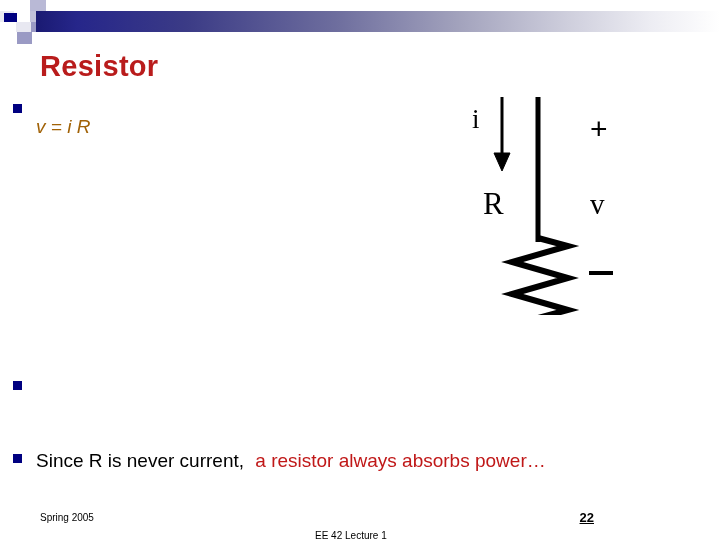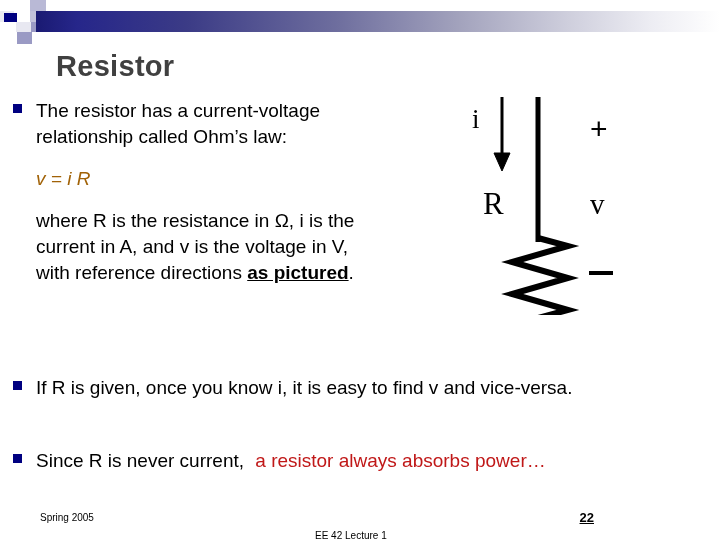--- a/index.html
+++ b/index.html
@@ -38,26 +38,26 @@
        #a3a3bd 62%,
        #cfcfdd 78%,
        #ededf3 90%,
        #ffffff 100%);
   }
   .deco-sq { position: absolute; }
 
   
   #slide-title {
     position: absolute;
-    left: 56px;
+    left: 40px;
     top: 50px;
     font-size: 29px;
     font-weight: bold;
     letter-spacing: 0.3px;
-    color: #404040;
+    color: #b91c1c;
     white-space: nowrap;
   }
 
   
   .bullet-row {
     position: absolute;
     display: flex;
     align-items: flex-start;
   }
   .bullet-marker {
@@ -138,23 +138,21 @@
   <div class="deco-sq" style="left:31px;top:22px;width:15px;height:10px;background:#9a9ac4;"></div>
   <div class="deco-sq" style="left:17px;top:32px;width:15px;height:12px;background:#9a9ac4;"></div>
   <div class="grad-bar"></div>
 </div>
 
 <div id="slide-title">Resistor</div>
 
 <div class="bullet-row" id="bullet-1">
   <div class="bullet-marker"></div>
   <div class="bullet-body">
-    <p class="para">The resistor has a current-voltage relationship called Ohm’s law:</p>
     <p class="para para-gap red-text">v = i R</p>
-    <p class="para para-gap"><span>where R is the resistance in Ω, i is the current in A, and v is the </span><span>voltage in V, with reference directions </span><span class="bold-underline">as pictured</span><span>.</span></p>
   </div>
 </div>
 
 <div id="circuit">
   <svg width="230" height="225" viewBox="0 0 230 225">
 
     <g stroke="#000000" fill="#000000">
       <line x1="52" y1="7" x2="52" y2="68" stroke-width="3"></line>
       <polygon points="44,63 60,63 52,81"></polygon>
     </g>
@@ -169,21 +167,20 @@
   </svg>
 
   <span class="lbl" id="label-i">i</span>
   <span class="lbl" id="label-R">R</span>
   <span class="lbl" id="label-plus">+</span>
   <span class="lbl" id="label-v">v</span>
 </div>
 
 <div class="bullet-row" id="bullet-2">
   <div class="bullet-marker"></div>
-  <div class="bullet-body">If R is given, once you know i, it is easy to find v and vice-versa.</div>
 </div>
 
 <div class="bullet-row" id="bullet-3">
   <div class="bullet-marker"></div>
   <div class="bullet-body"><span>Since R is never current, </span><span class="red-text-2">a resistor always absorbs power…</span></div>
 </div>
 
 <div id="footer">
   <span id="footer-left">Spring 2005</span>
   <span id="footer-center">EE 42 Lecture 1</span>

